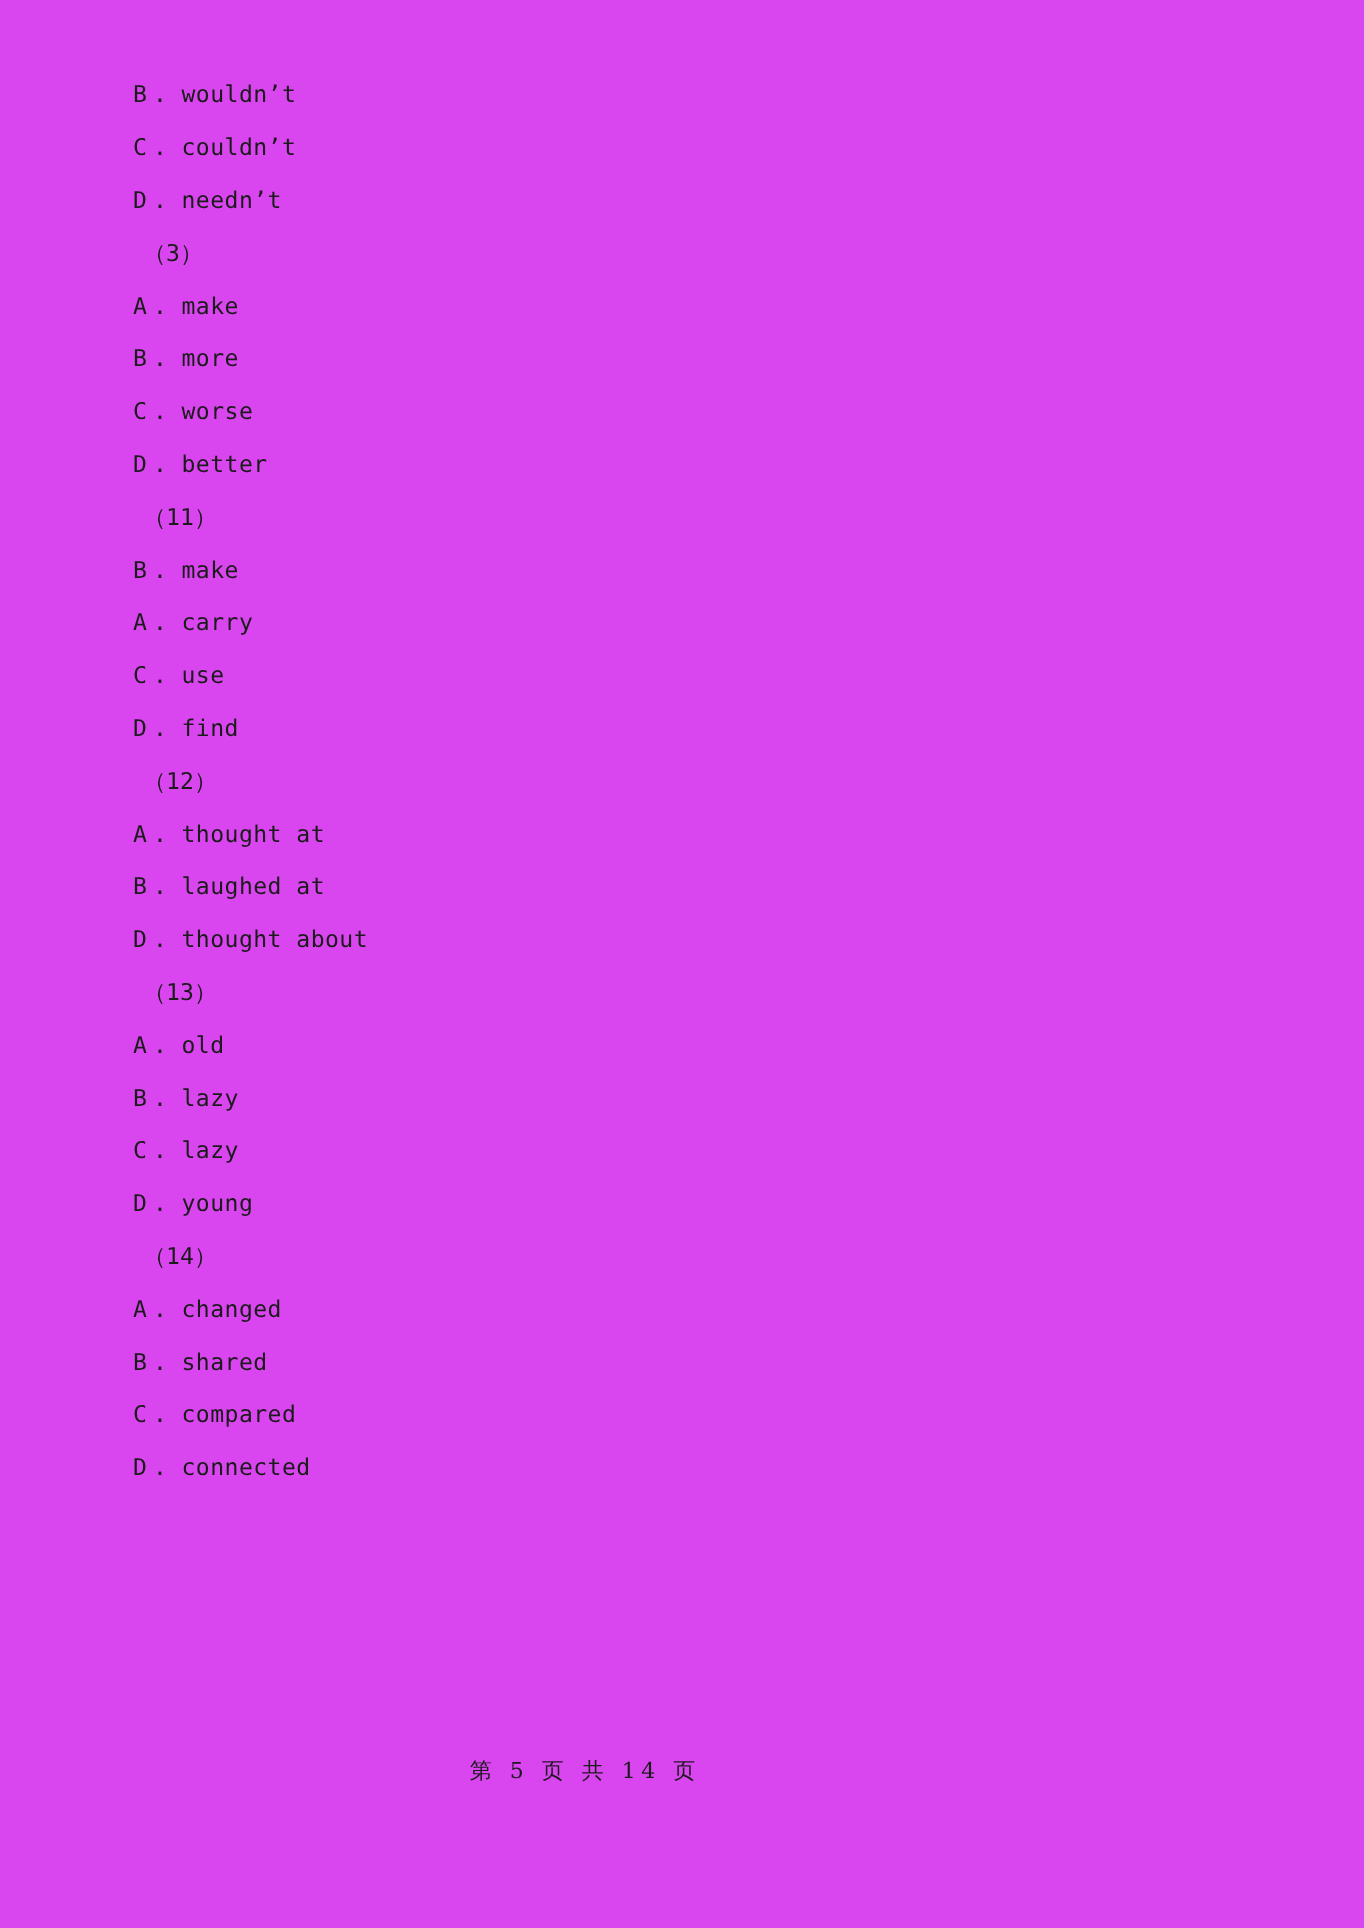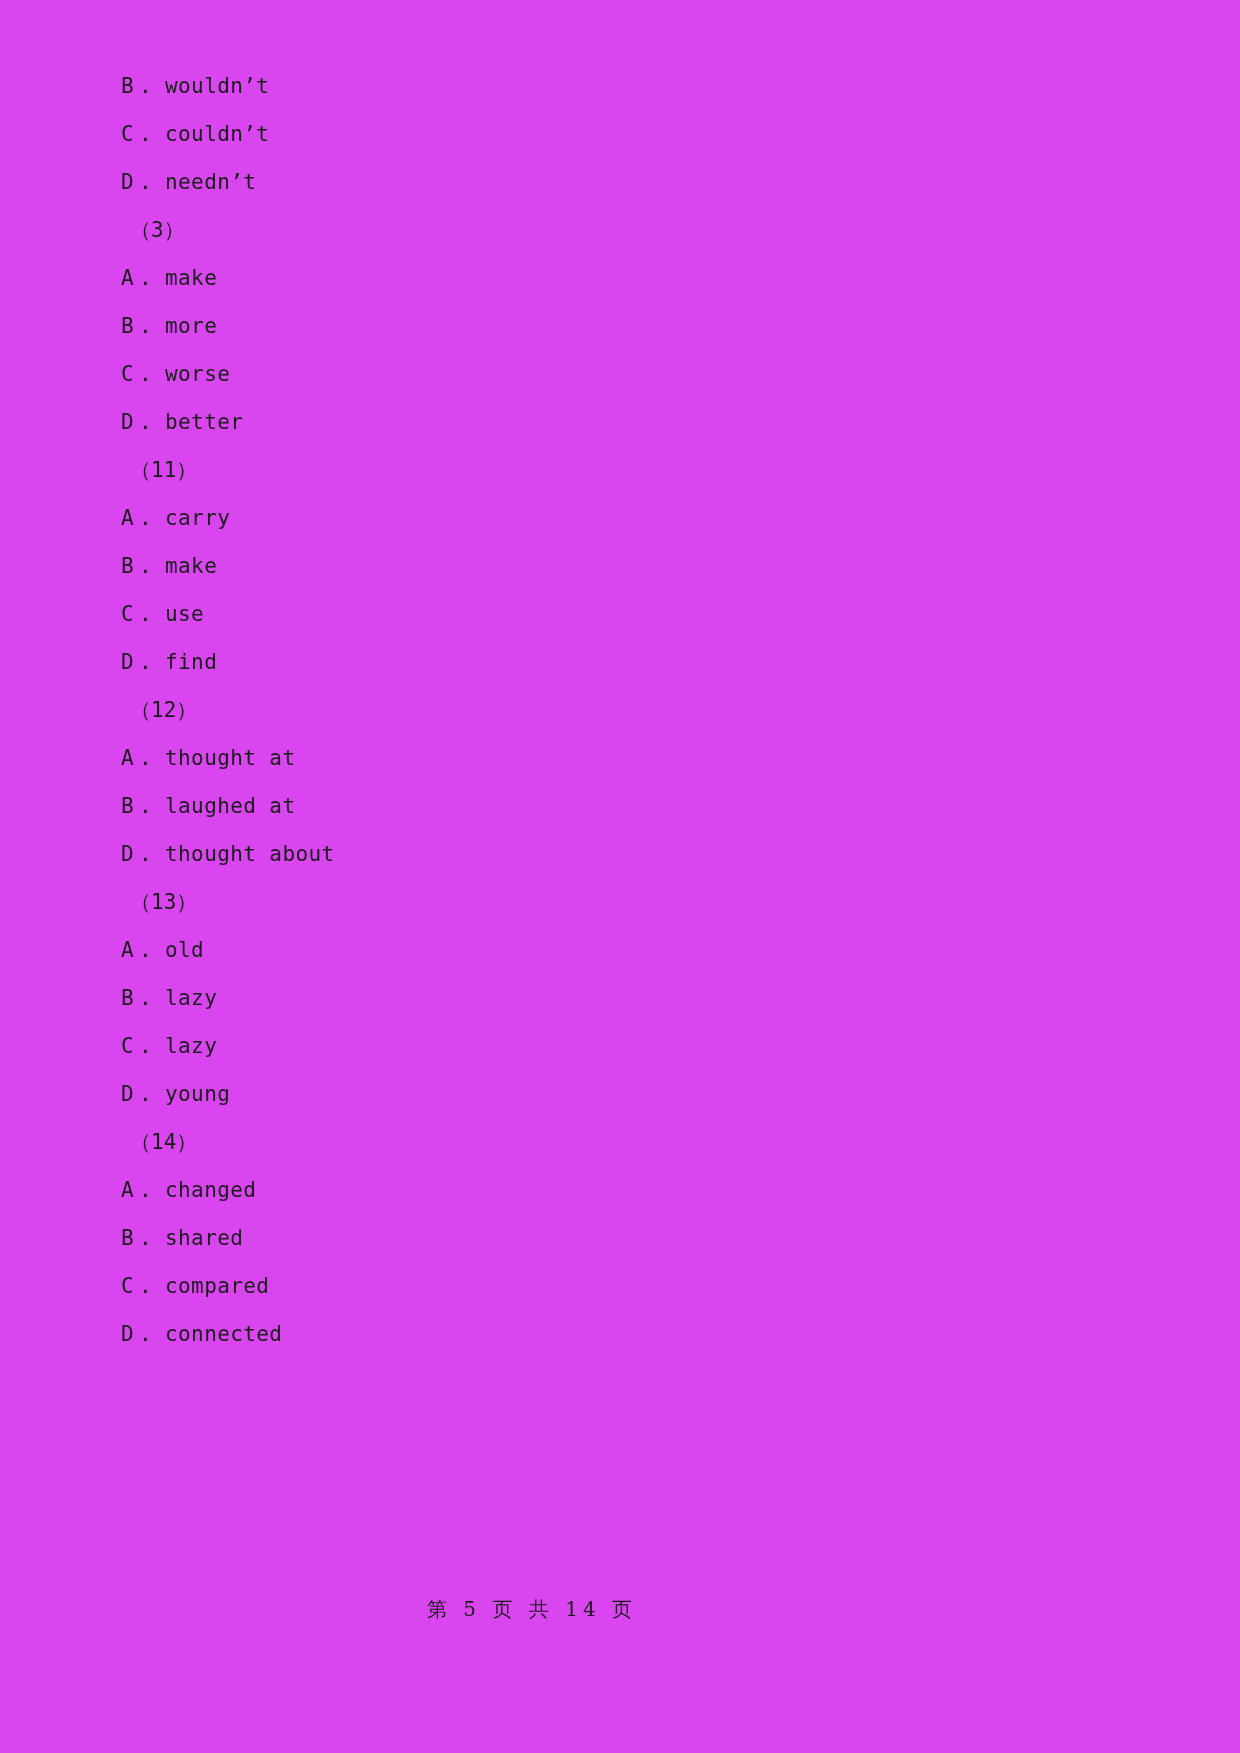--- a/index.html
+++ b/index.html
@@ -87,22 +87,22 @@
   <div id="content">
       <div class="line opt"><span class="letter">B</span><span class="dot">.</span><span class="otext">wouldn’t</span></div>
       <div class="line opt"><span class="letter">C</span><span class="dot">.</span><span class="otext">couldn’t</span></div>
       <div class="line opt"><span class="letter">D</span><span class="dot">.</span><span class="otext">needn’t</span></div>
       <div class="line qnum">（3）</div>
       <div class="line opt"><span class="letter">A</span><span class="dot">.</span><span class="otext">make</span></div>
       <div class="line opt"><span class="letter">B</span><span class="dot">.</span><span class="otext">more</span></div>
       <div class="line opt"><span class="letter">C</span><span class="dot">.</span><span class="otext">worse</span></div>
       <div class="line opt"><span class="letter">D</span><span class="dot">.</span><span class="otext">better</span></div>
       <div class="line qnum">（11）</div>
+      <div class="line opt"><span class="letter">B</span><span class="dot">.</span><span class="otext">make</span></div>
       <div class="line opt"><span class="letter">A</span><span class="dot">.</span><span class="otext">carry</span></div>
-      <div class="line opt"><span class="letter">B</span><span class="dot">.</span><span class="otext">make</span></div>
       <div class="line opt"><span class="letter">C</span><span class="dot">.</span><span class="otext">use</span></div>
       <div class="line opt"><span class="letter">D</span><span class="dot">.</span><span class="otext">find</span></div>
       <div class="line qnum">（12）</div>
       <div class="line opt"><span class="letter">A</span><span class="dot">.</span><span class="otext">thought at</span></div>
       <div class="line opt"><span class="letter">B</span><span class="dot">.</span><span class="otext">laughed at</span></div>
       <div class="line opt"><span class="letter">D</span><span class="dot">.</span><span class="otext">thought about</span></div>
       <div class="line qnum">（13）</div>
       <div class="line opt"><span class="letter">A</span><span class="dot">.</span><span class="otext">old</span></div>
       <div class="line opt"><span class="letter">B</span><span class="dot">.</span><span class="otext">lazy</span></div>
       <div class="line opt"><span class="letter">C</span><span class="dot">.</span><span class="otext">lazy</span></div>

